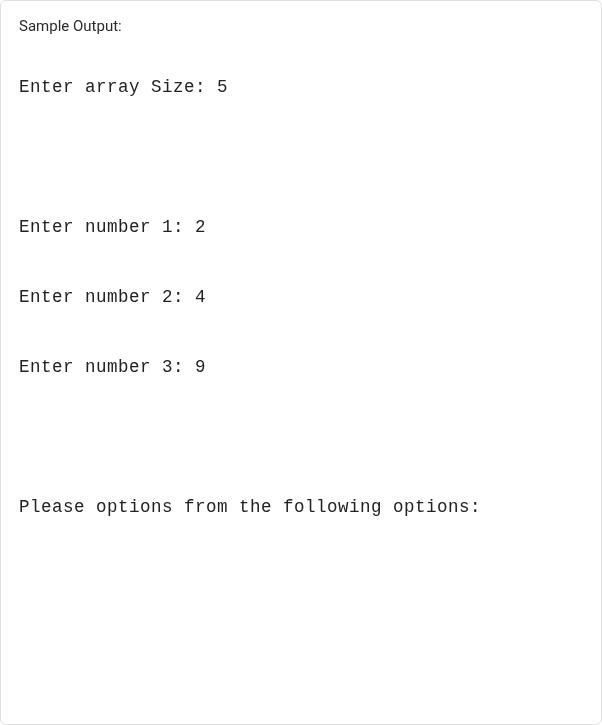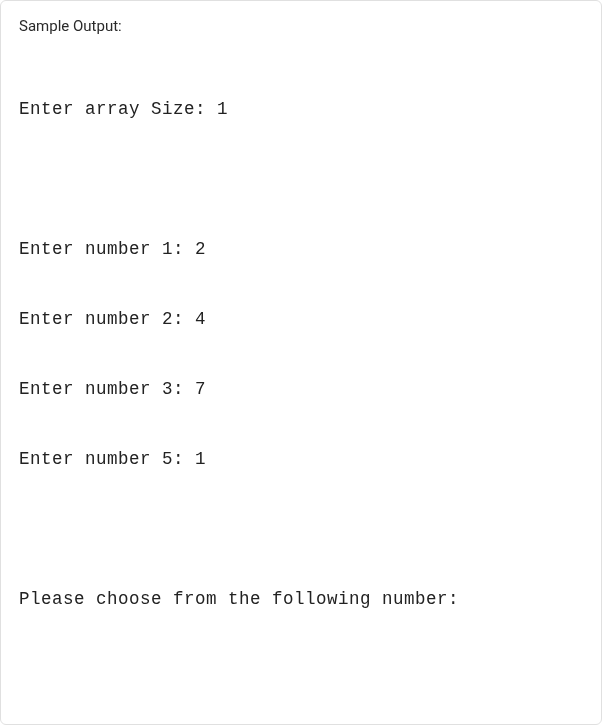--- a/index.html
+++ b/index.html
@@ -15,48 +15,46 @@
       font-family: -apple-system, BlinkMacSystemFont, "Segoe UI", Roboto, Helvetica, Arial, sans-serif;
       color: #333;
       border-radius: 6px;
       overflow: hidden;
       border: 1px solid #e0e0e0;
     }
     .heading {
       font-size: 15px;
       font-weight: 400;
       color: #2a2a2a;
-      margin-bottom: 22px;
     }
     .mono {
       font-family: "Courier New", Courier, monospace;
       font-size: 17.5px;
       color: #222;
       letter-spacing: 0.5px;
       line-height: 2.0;
       white-space: pre;
     }
     .block {
       margin-bottom: 0;
     }
   </style>
 </head>
 <body>
 
 <div class="heading">Sample Output:</div>
 
 <div class="mono block">
-<div>Enter array Size: 1</div>
+<div>Enter array Size: 5</div>
 <div>&nbsp;</div>
 <div>Enter number 1: 2</div>
 <div>Enter number 2: 4</div>
-<div>Enter number 3: 7</div>
-<div>Enter number 5: 1</div>
+<div>Enter number 3: 9</div>
 <div>&nbsp;</div>
-<div>Please choose from the following number:</div>
+<div>Please options from the following options:</div>
 <div>&nbsp;</div>
 
 
 
 
 
 
 
 
 

